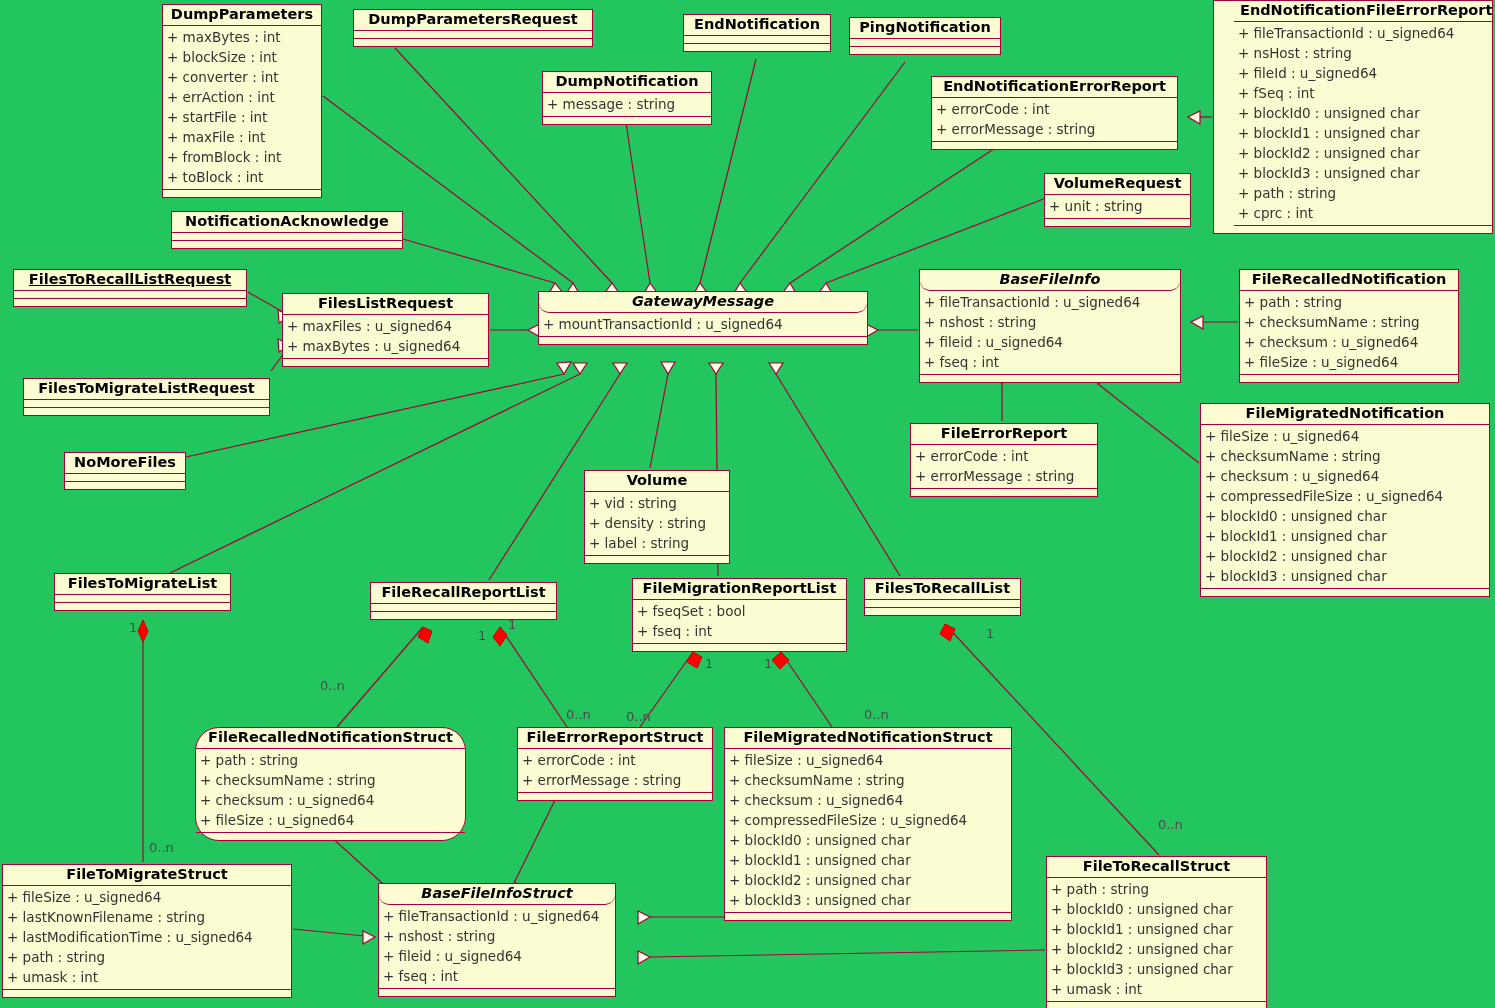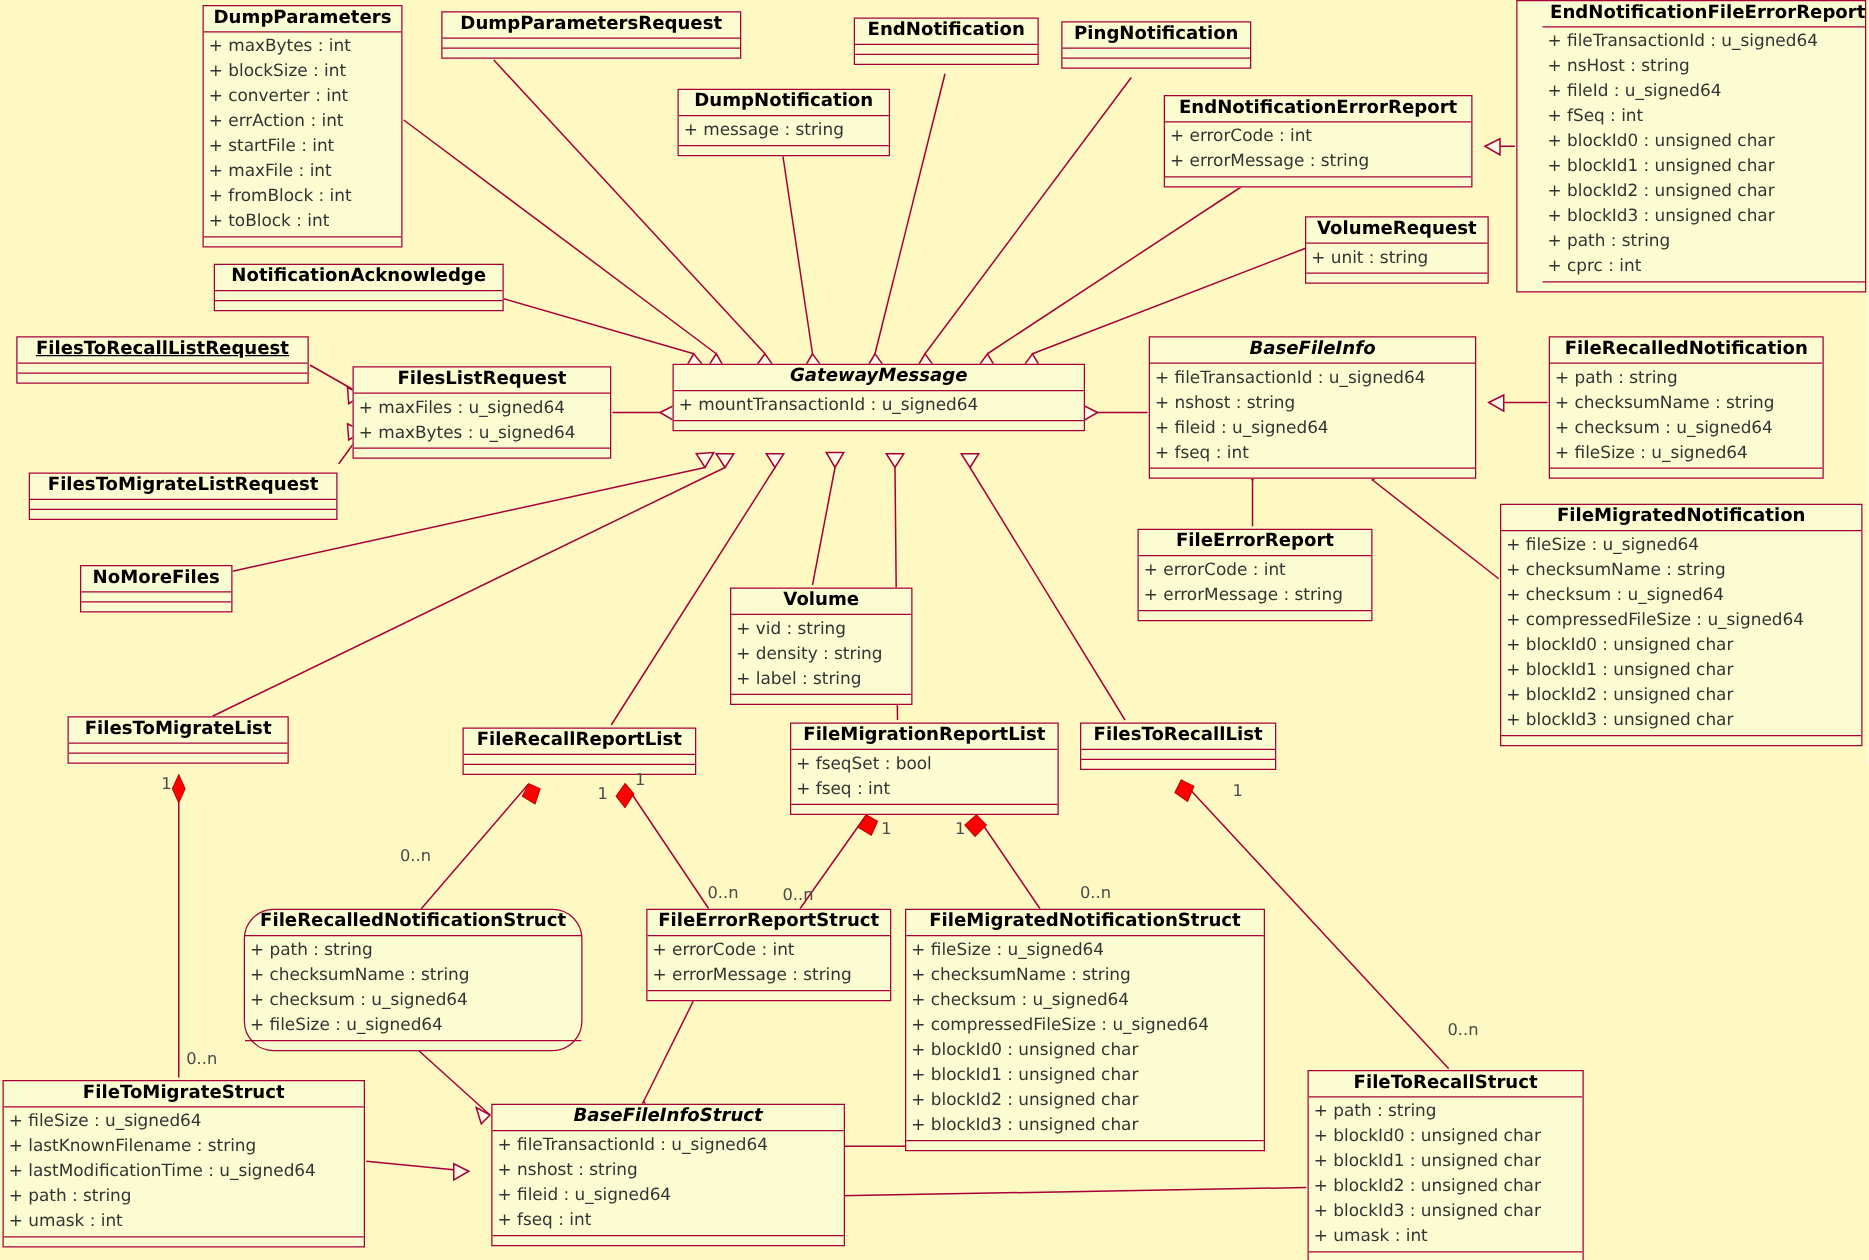--- a/index.html
+++ b/index.html
@@ -4,21 +4,21 @@
 <style>
   html, body {
     margin: 0;
     padding: 0;
     background: #ffffff;
   }
   #canvas {
     position: relative;
     width: 1495px;
     height: 1008px;
-    background: #fef9c3;
+    background: #22c55e;
     font-family: "DejaVu Sans", sans-serif;
     overflow: hidden;
   }
   svg#edges {
     position: absolute;
     left: 0; top: 0;
     width: 1495px;
     height: 1008px;
     pointer-events: none;
   }
@@ -33,21 +33,21 @@
   .uml-title {
     text-align: center;
     font-weight: bold;
     font-size: 14.5px;
     color: #000000;
     padding: 2px 6px 3px 6px;
     border-bottom: 1px solid #a80036;
     line-height: 15px;
     white-space: nowrap;
   }
-  .uml-title.abstract { font-style: italic; }
+  .uml-title.abstract { font-style: italic; border-radius: 10px; }
   .uml-attrs {
     padding: 1px 5px 2px 4px;
     border-bottom: 1px solid #a80036;
     min-height: 6px;
   }
   .uml-attrs.empty { padding: 0; height: 7px; min-height: 0; }
   .uml-methods {
     min-height: 6px;
     height: 7px;
   }
@@ -366,21 +366,21 @@
         <div class="uml-attrs">
           <div class="attr">+ path : string</div>
           <div class="attr">+ blockId0 : unsigned char</div>
           <div class="attr">+ blockId1 : unsigned char</div>
           <div class="attr">+ blockId2 : unsigned char</div>
           <div class="attr">+ blockId3 : unsigned char</div>
           <div class="attr">+ umask : int</div>
         </div>
         <div class="uml-methods"></div>
       </div>
-      <div class="uml-class" style="left: 393px; top: 883px; width: 283px;">
+      <div class="uml-class" style="left: 378px; top: 883px; width: 238px;">
         <div class="uml-title abstract">BaseFileInfoStruct</div>
         <div class="uml-attrs">
           <div class="attr">+ fileTransactionId : u_signed64</div>
           <div class="attr">+ nshost : string</div>
           <div class="attr">+ fileid : u_signed64</div>
           <div class="attr">+ fseq : int</div>
         </div>
         <div class="uml-methods"></div>
       </div>
       <div class="uml-class" style="left: 2px; top: 864px; width: 290px;">

